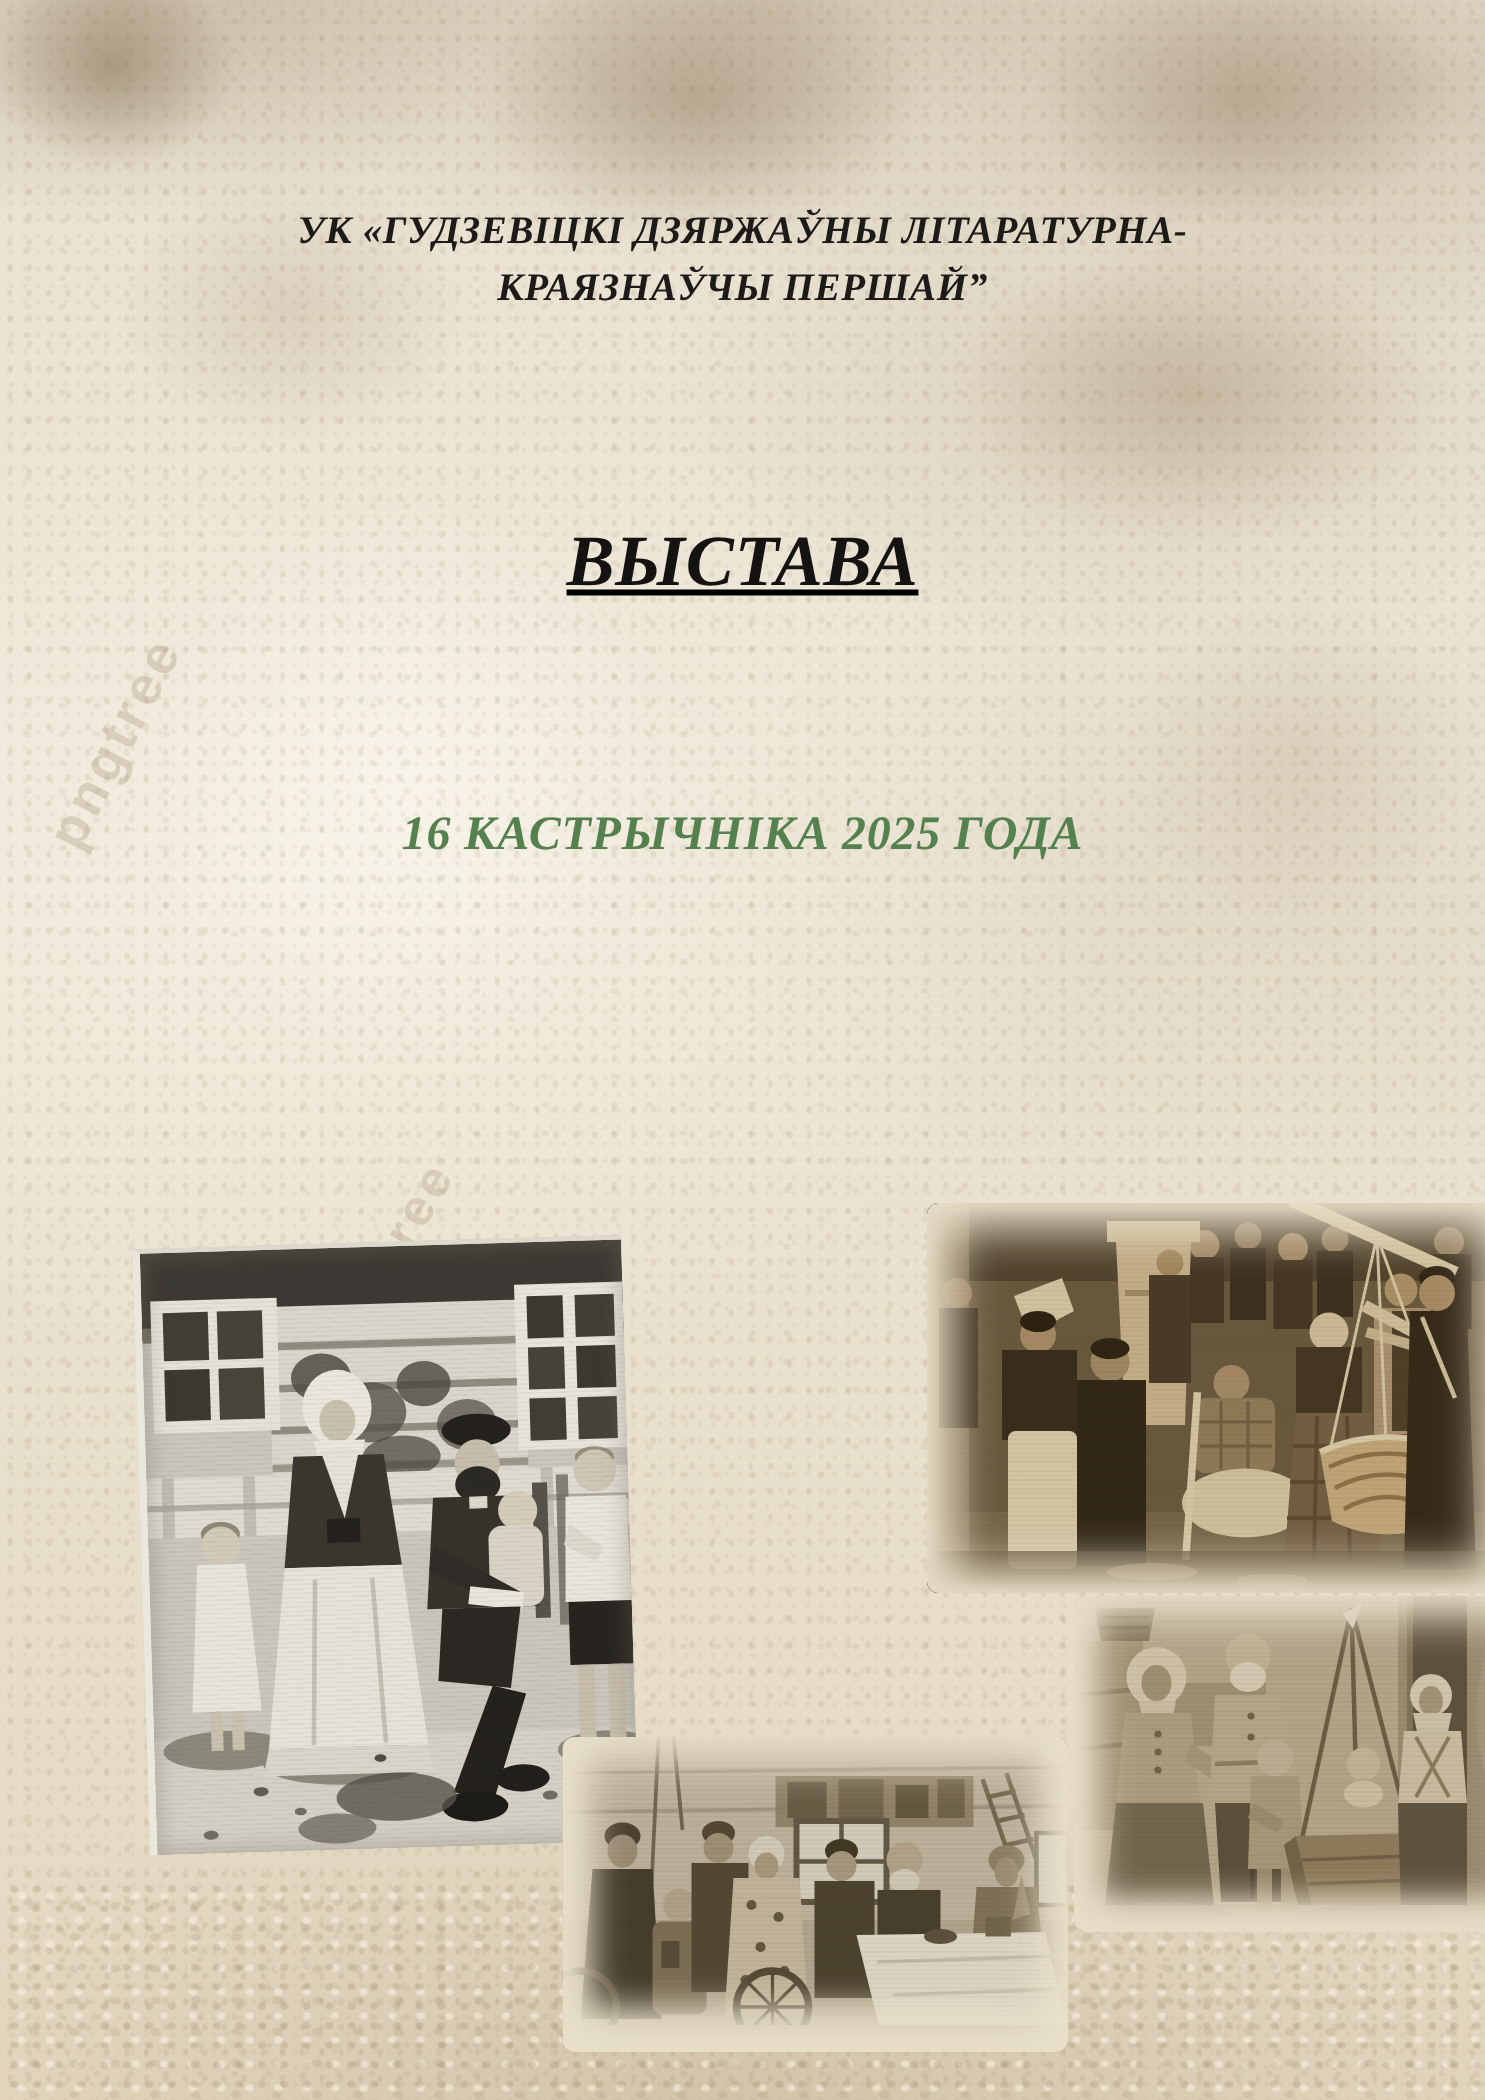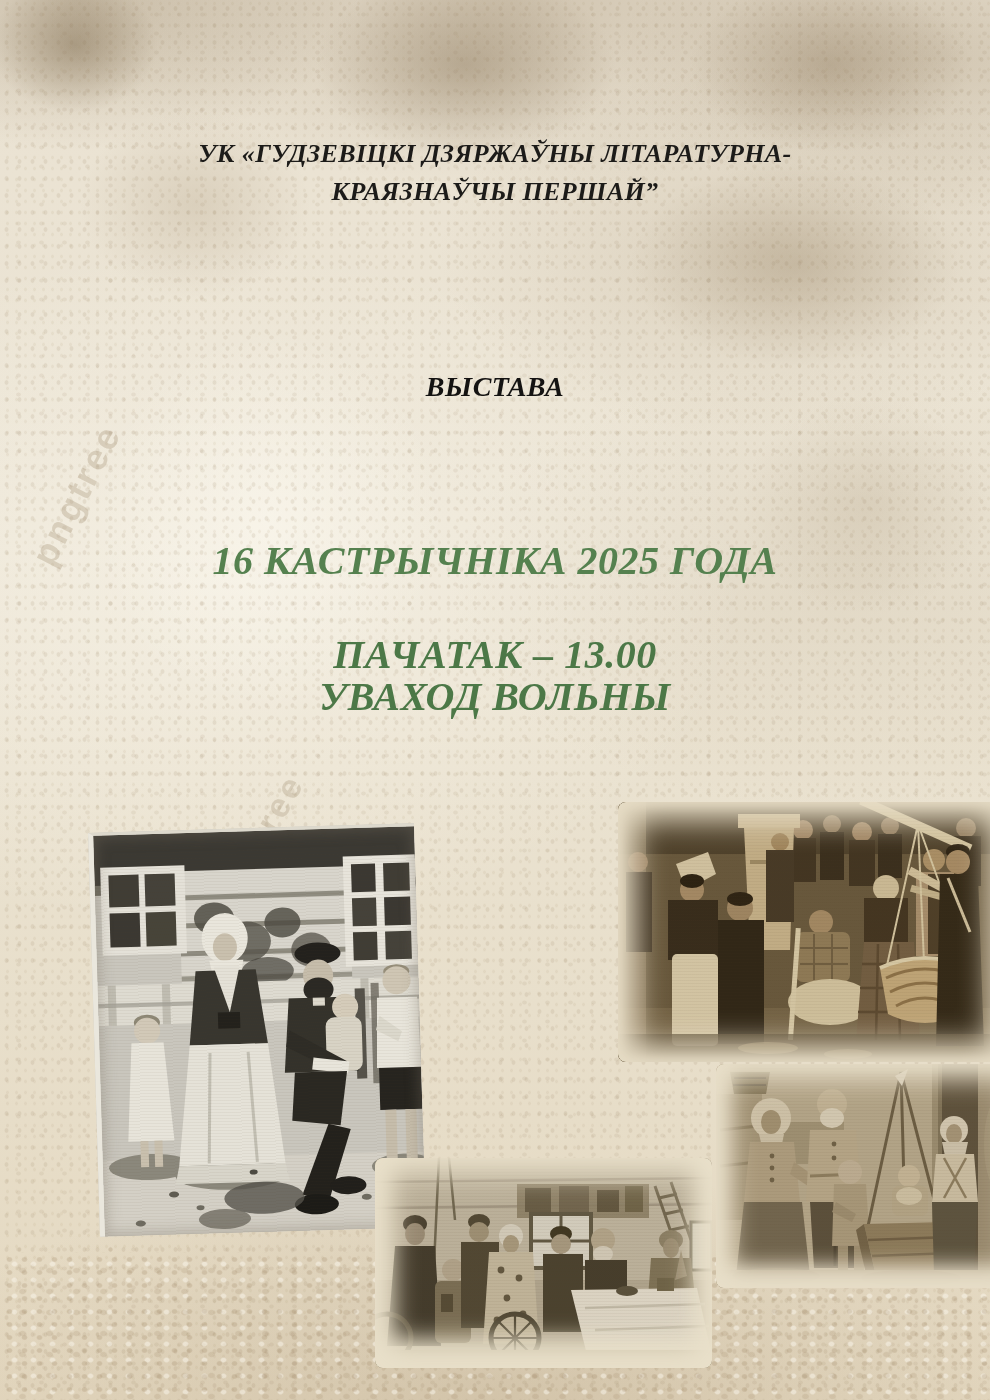--- a/index.html
+++ b/index.html
@@ -38,24 +38,24 @@
   .b1{left:-40px;top:-50px;width:230px;height:190px;background:radial-gradient(closest-side,rgba(118,98,68,0.45),transparent 72%);}
   .b2{left:250px;top:-70px;width:430px;height:270px;background:radial-gradient(closest-side,rgba(124,103,73,0.38),transparent 70%);}
   .b3{left:630px;top:-60px;width:400px;height:250px;background:radial-gradient(closest-side,rgba(130,108,78,0.35),transparent 70%);}
   .b4{left:560px;top:120px;width:470px;height:290px;background:radial-gradient(closest-side,rgba(140,118,86,0.28),transparent 70%);}
   .b5{left:30px;top:70px;width:330px;height:270px;background:radial-gradient(closest-side,rgba(150,128,95,0.20),transparent 70%);}
   .b6{left:690px;top:350px;width:350px;height:310px;background:radial-gradient(closest-side,rgba(150,128,95,0.16),transparent 70%);}
   .b7{left:40px;top:270px;width:460px;height:500px;background:radial-gradient(closest-side,rgba(252,249,240,0.55),transparent 75%);}
 
   .txt{position:absolute; left:0; width:990px; text-align:center; font-weight:700; font-style:italic; margin:0;}
   .org{top:135px; font-size:26px; line-height:38px; color:var(--ink,#1c1b19); letter-spacing:0.4px;}
-  .title-block{top:366px; font-size:28px; line-height:42px; letter-spacing:0.5px;}
+  .title-block{top:354px; font-size:48px; line-height:42px; letter-spacing:0.5px;text-decoration:underline;}
   .title-block .label{color:#141312;}
   .title-block .red{color:var(--red,#c5161d);}
-  .date{top:537px; font-size:40px; letter-spacing:0.5px; color:var(--green,#55814f);}
+  .date{top:537px; font-size:32px; letter-spacing:0.5px; color:var(--green,#55814f);}
   .time-block{top:634px; font-size:40px; line-height:42px; letter-spacing:0.5px; color:var(--green_dark,#4c7847);}
 
   .watermark{position:absolute; font-family:"Liberation Sans","DejaVu Sans",sans-serif; font-weight:700;
     color:rgba(158,138,108,0.30); pointer-events:none; transform-origin:0 50%;}
   .wm1{left:42px; top:542px; font-size:36px; letter-spacing:3px; transform:rotate(-63deg);}
   .wm2{left:258px; top:822px; font-size:34px; letter-spacing:3px; transform:rotate(-60deg); color:rgba(152,132,102,0.26);}
 
   .photo{position:absolute; overflow:hidden;}
   .photo svg{display:block; width:100%; height:100%;}
   .photo .grain{position:absolute; inset:0; pointer-events:none;
@@ -95,24 +95,20 @@
     <div>УК «ГУДЗЕВІЦКІ ДЗЯРЖАЎНЫ ЛІТАРАТУРНА-</div>
     <div>КРАЯЗНАЎЧЫ ПЕРШАЙ”</div>
   </header>
 
   <section class="txt title-block">
     <div class="label">ВЫСТАВА</div>
   </section>
 
   <div class="txt date">16 КАСТРЫЧНІКА 2025 ГОДА</div>
 
-  <section class="txt time-block">
-    <div>ПАЧАТАК – 13.00</div>
-    <div>УВАХОД ВОЛЬНЫ</div>
-  </section>
 
   <figure class="photo photo1">
     <svg viewBox="0 0 320 400" preserveAspectRatio="none">
       <rect width="320" height="400" fill="#c9c6bd"></rect>
       <rect width="320" height="58" fill="#3b3933"></rect>
       <rect y="50" width="320" height="10" fill="#6e6b60"></rect>
 
       <rect x="84" y="38" width="170" height="112" fill="#d8d5cc"></rect>
       <rect x="84" y="62" width="170" height="5" fill="#8f8c80"></rect>
       <rect x="84" y="90" width="170" height="5" fill="#8f8c80"></rect>

